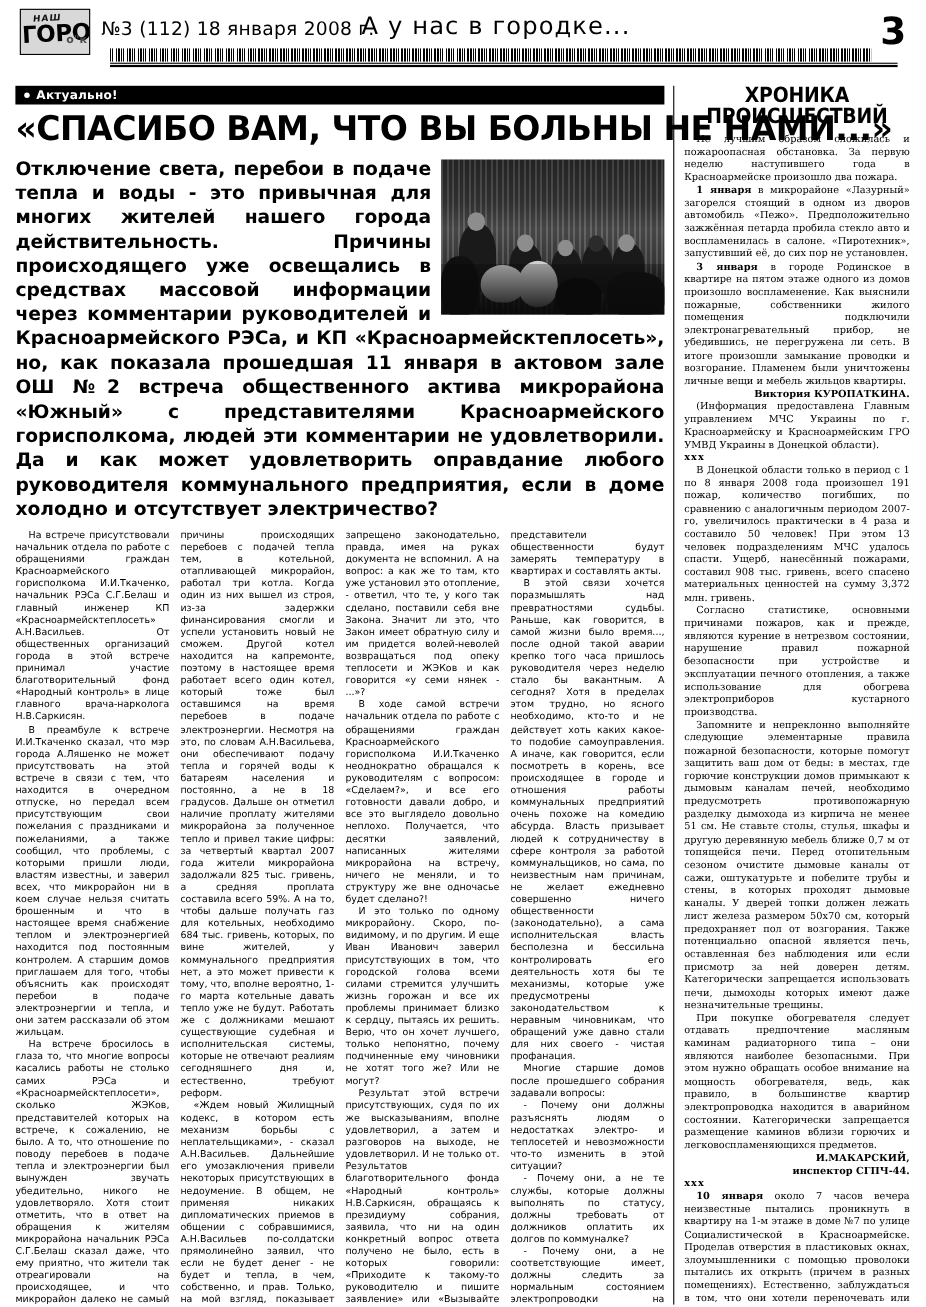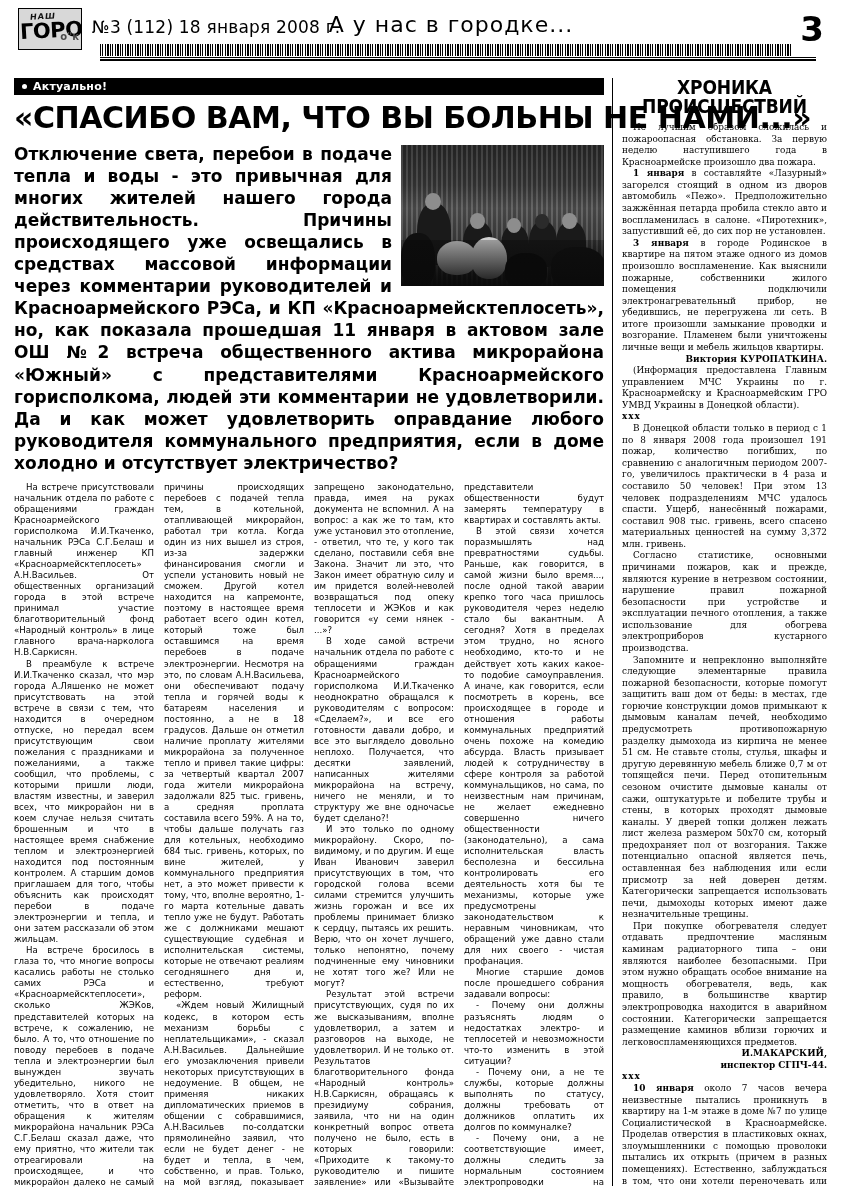--- a/index.html
+++ b/index.html
@@ -211,21 +211,21 @@
     <div class="divider-v"></div>
 
     <div class="right-zone">
       <div class="chron-title">
         <span>ХРОНИКА</span>
         <span>ПРОИСШЕСТВИЙ</span>
       </div>
 
       <div class="chron-body">
         <p>Не лучшим образом сложилась и пожароопасная обстановка. За первую неделю наступившего года в Красноармейске произошло два пожара.</p>
-        <p><b>1 января</b><span> в составляйте «Лазурный» загорелся стоящий в одном из дворов автомобиль «Пежо». Предположительно зажжённая петарда пробила стекло авто и воспламенилась в салоне. «Пиротехник», запустивший её, до сих пор не установлен.</span></p>
+        <p><b>1 января</b><span> в микрорайоне «Лазурный» загорелся стоящий в одном из дворов автомобиль «Пежо». Предположительно зажжённая петарда пробила стекло авто и воспламенилась в салоне. «Пиротехник», запустивший её, до сих пор не установлен.</span></p>
         <p><b>3 января</b><span> в городе Родинское в квартире на пятом этаже одного из домов произошло воспламенение. Как выяснили пожарные, собственники жилого помещения подключили электронагревательный прибор, не убедившись, не перегружена ли сеть. В итоге произошли замыкание проводки и возгорание. Пламенем были уничтожены личные вещи и мебель жильцов квартиры.</span></p>
 
         <p class="sig">Виктория КУРОПАТКИНА.</p>
         <p>(Информация предоставлена Главным управлением МЧС Украины по г. Красноармейску и Красноармейским ГРО УМВД Украины в Донецкой области).</p>
         <p class="xxx">ххх</p>
 
         <p>В Донецкой области только в период с 1 по 8 января 2008 года произошел 191 пожар, количество погибших, по сравнению с аналогичным периодом 2007-го, увеличилось практически в 4 раза и составило 50 человек! При этом 13 человек подразделениям МЧС удалось спасти. Ущерб, нанесённый пожарами, составил 908 тыс. гривень, всего спасено материальных ценностей на сумму 3,372 млн. гривень.</p>
         <p>Согласно статистике, основными причинами пожаров, как и прежде, являются курение в нетрезвом состоянии, нарушение правил пожарной безопасности при устройстве и эксплуатации печного отопления, а также использование для обогрева электроприборов кустарного производства.</p>
         <p>Запомните и непреклонно выполняйте следующие элементарные правила пожарной безопасности, которые помогут защитить ваш дом от беды: в местах, где горючие конструкции домов примыкают к дымовым каналам печей, необходимо предусмотреть противопожарную разделку дымохода из кирпича не менее 51 см. Не ставьте столы, стулья, шкафы и другую деревянную мебель ближе 0,7 м от топящейся печи. Перед отопительным сезоном очистите дымовые каналы от сажи, оштукатурьте и побелите трубы и стены, в которых проходят дымовые каналы. У дверей топки должен лежать лист железа размером 50х70 см, который предохраняет пол от возгорания. Также потенциально опасной является печь, оставленная без наблюдения или если присмотр за ней доверен детям. Категорически запрещается использовать печи, дымоходы которых имеют даже незначительные трещины.</p>
         <p>При покупке обогревателя следует отдавать предпочтение масляным каминам радиаторного типа – они являются наиболее безопасными. При этом нужно обращать особое внимание на мощность обогревателя, ведь, как правило, в большинстве квартир электропроводка находится в аварийном состоянии. Категорически запрещается размещение каминов вблизи горючих и легковоспламеняющихся предметов.</p>

